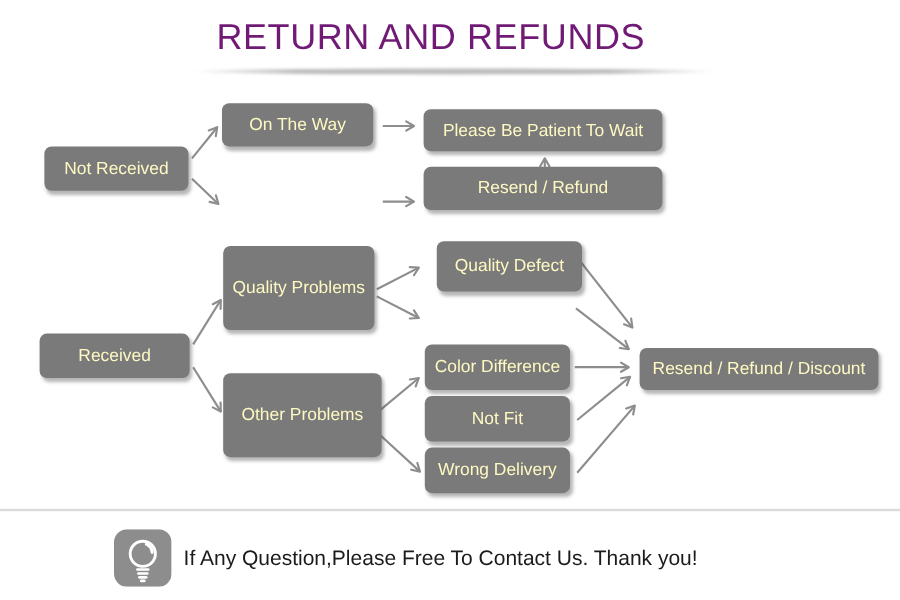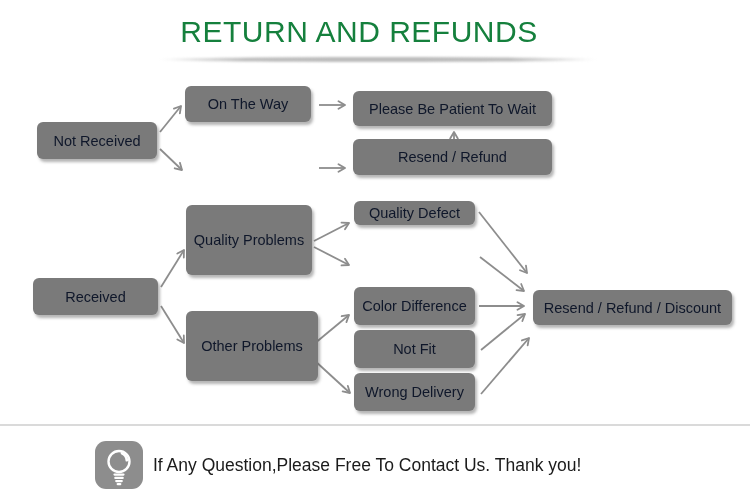--- a/index.html
+++ b/index.html
@@ -2,32 +2,32 @@
 <html><head>
 <meta charset="utf-8">
 <style>
   html,body{margin:0;padding:0;background:#fff;}
   .stage{
     position:relative;width:750px;height:500px;background:#ffffff;overflow:hidden;
     font-family:"Liberation Sans","DejaVu Sans",sans-serif;
   }
   .title{
     position:absolute;left:0;top:15px;width:718px;text-align:center;
-    font-size:30px;font-weight:400;color:#15803d;letter-spacing:.5px;white-space:nowrap;
+    font-size:30px;font-weight:400;color:#701a75;letter-spacing:.5px;white-space:nowrap;
   }
   .title-underline{
     position:absolute;left:158px;top:57px;width:440px;height:5px;border-radius:50%;
     background:linear-gradient(to right,rgba(190,190,190,0),#bdbdbd 20%,#bdbdbd 80%,rgba(190,190,190,0));
     filter:blur(1.2px);
   }
   .arrows{position:absolute;left:0;top:0;width:750px;height:500px;}
   .edge{stroke:#8d8d8d;stroke-width:1.8;}
   .node{
     position:absolute;display:flex;align-items:center;justify-content:center;
-    background:#7a7a7a;color:#0f172a;font-size:14.5px;border-radius:6px;
+    background:#7a7a7a;color:#fef9c3;font-size:14.5px;border-radius:6px;
     box-shadow:2px 3px 3px rgba(70,70,70,.4);white-space:nowrap;text-align:right;
   }
   .footer-rule{position:absolute;left:0;top:424px;width:750px;height:2px;background:#dadada;}
   .footer-icon{position:absolute;left:95px;top:441px;width:48px;height:48px;}
   .footer-text{
     position:absolute;left:153px;top:441px;height:48px;display:flex;align-items:center;
     font-size:17.5px;color:#1b1b1b;white-space:nowrap;
   }
 </style>
 </head>
@@ -62,21 +62,21 @@
     <line class="edge" x1="481" y1="394" x2="529" y2="338" marker-end="url(#ah)"></line>
   </svg>
 
   <div class="node" style="left:37px;top:122px;width:120px;height:37px">Not Received</div>
   <div class="node" style="left:185px;top:86px;width:126px;height:36px">On The Way</div>
   <div class="node" style="left:353px;top:91px;width:199px;height:35px">Please Be Patient To Wait</div>
   <div class="node" style="left:353px;top:139px;width:199px;height:36px">Resend / Refund</div>
   <div class="node" style="left:33px;top:278px;width:125px;height:37px">Received</div>
   <div class="node" style="left:186px;top:205px;width:126px;height:70px">Quality Problems</div>
   <div class="node" style="left:186px;top:311px;width:132px;height:70px">Other Problems</div>
-  <div class="node" style="left:354px;top:201px;width:121px;height:24px">Quality Defect</div>
+  <div class="node" style="left:364px;top:201px;width:121px;height:42px">Quality Defect</div>
   <div class="node" style="left:354px;top:287px;width:121px;height:38px">Color Difference</div>
   <div class="node" style="left:354px;top:330px;width:121px;height:38px">Not Fit</div>
   <div class="node" style="left:354px;top:373px;width:121px;height:38px">Wrong Delivery</div>
   <div class="node" style="left:533px;top:290px;width:199px;height:35px">Resend / Refund / Discount</div>
 
   <div class="footer-rule"></div>
 
   <div class="footer-icon">
     <svg viewBox="0 0 48 48" width="48" height="48">
       <rect x="0" y="0" width="48" height="48" rx="11" fill="#8d8d8d"></rect>

